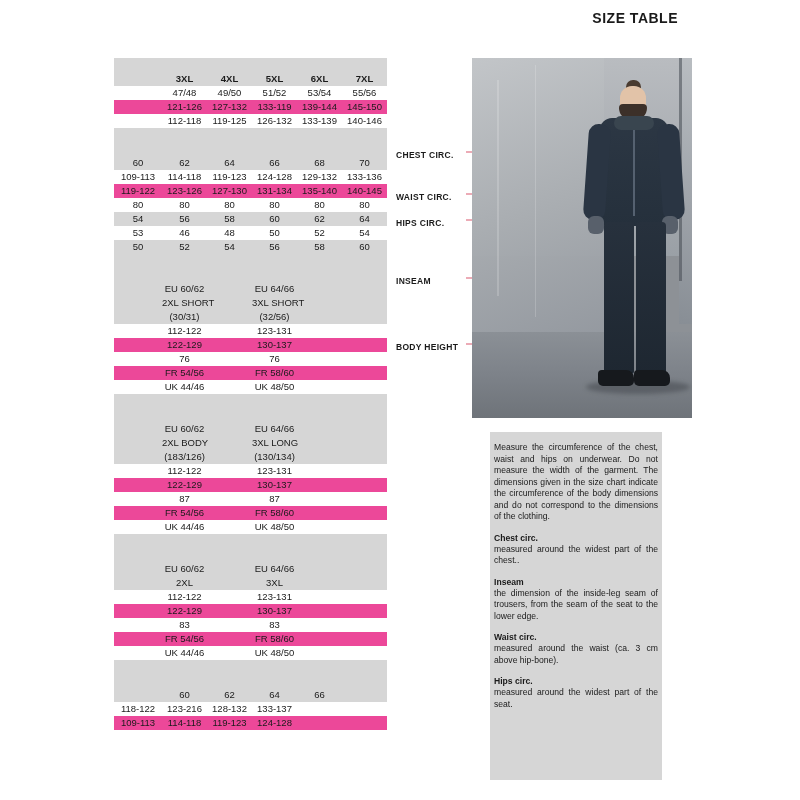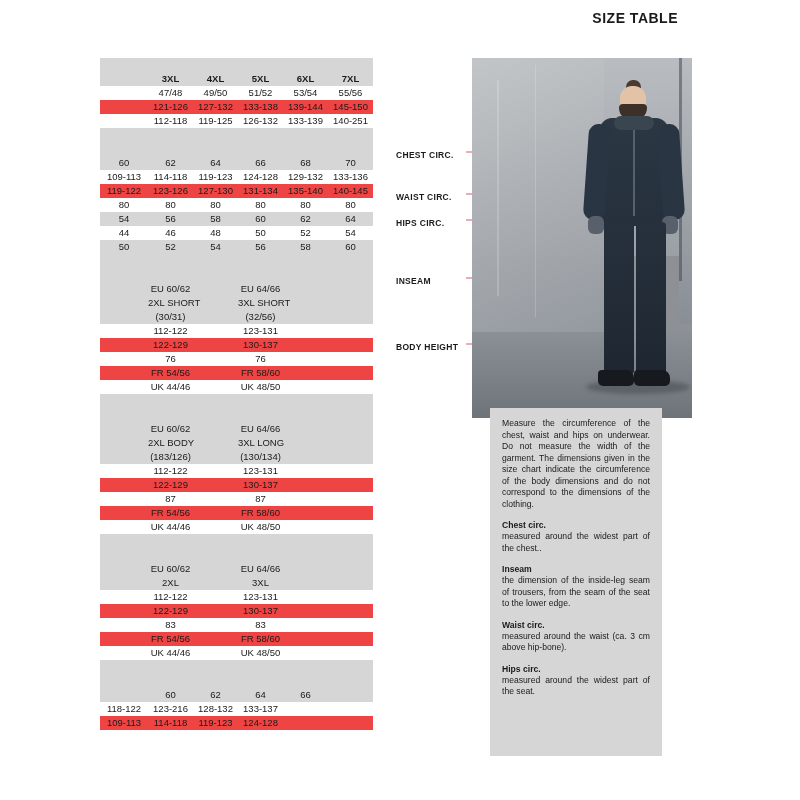--- a/index.html
+++ b/index.html
@@ -21,39 +21,39 @@
     top: 10px; right: 14px;
     font-size: 14px;
     font-weight: bold;
     letter-spacing: 0.5px;
     color: #1a1a1a;
   }
 
   
   .table-wrap {
     position: absolute;
-    left: 100px; top: 58px;
+    left: 114px; top: 58px;
     width: 273px;
   }
   table.size {
     border-collapse: collapse;
     width: 273px;
     table-layout: fixed;
   }
   table.size td {
     height: 14px;
     font-size: 9.5px;
     text-align: center;
     color: #1a1a1a;
     padding: 0;
     line-height: 14px;
     white-space: nowrap;
   }
   .c-grey  { background: #d6d6d6; }
-  .c-lgrey { background: #ef4444; }
+  .c-lgrey { background: #ec4899; }
   .c-white { background: #ffffff; }
   .red  { color: #c8102e; }
   .bold { font-weight: bold; }
   .small { font-size: 8.5px; }
 
   
   .callouts {
     position: absolute;
     left: 396px; top: 58px;
     width: 100px;
@@ -165,25 +165,25 @@
   .fig .shoeR { left:66px; }
   .fig .shadow {
     position:absolute; left:18px; top:302px; width:104px; height:14px;
     background: rgba(40,44,50,.35); border-radius:50%;
     filter: blur(2px);
   }
 
   
   .infobox {
     position: absolute;
-    left: 490px; top: 408px;
+    left: 490px; top: 432px;
     width: 172px;
     height: 348px;
     background: #d6d6d6;
-    padding: 10px 12px;
+    padding: 10px 4px;
   }
   .infobox p {
     margin: 0 0 10px 0;
     font-size: 8.6px;
     line-height: 11.5px;
     color: #1a1a1a;
     text-align: justify;
   }
   .infobox h4 {
     margin: 0 0 1px 0;
@@ -277,31 +277,31 @@
             <td class="c-white">47/48</td>
             <td class="c-white">49/50</td>
             <td class="c-white">51/52</td>
             <td class="c-white">53/54</td>
             <td class="c-white">55/56</td>
           </tr>
           <tr>
             <td class="c-lgrey"></td>
             <td class="c-lgrey">121-126</td>
             <td class="c-lgrey">127-132</td>
-            <td class="c-lgrey">133-138</td>
+            <td class="c-lgrey">133-119</td>
             <td class="c-lgrey">139-144</td>
             <td class="c-lgrey">145-150</td>
           </tr>
           <tr>
             <td class="c-white"></td>
             <td class="c-white">112-118</td>
             <td class="c-white">119-125</td>
             <td class="c-white">126-132</td>
             <td class="c-white">133-139</td>
-            <td class="c-white">140-251</td>
+            <td class="c-white">140-146</td>
           </tr>
           <tr>
             <td class="c-grey"></td>
             <td class="c-grey"></td>
             <td class="c-grey"></td>
             <td class="c-grey"></td>
             <td class="c-grey"></td>
             <td class="c-grey"></td>
           </tr>
           <tr>
@@ -346,21 +346,21 @@
           </tr>
           <tr>
             <td class="c-grey red">54</td>
             <td class="c-grey red">56</td>
             <td class="c-grey red">58</td>
             <td class="c-grey red">60</td>
             <td class="c-grey red">62</td>
             <td class="c-grey red">64</td>
           </tr>
           <tr>
-            <td class="c-white red">44</td>
+            <td class="c-white red">53</td>
             <td class="c-white red">46</td>
             <td class="c-white red">48</td>
             <td class="c-white red">50</td>
             <td class="c-white red">52</td>
             <td class="c-white red">54</td>
           </tr>
           <tr>
             <td class="c-grey red">50</td>
             <td class="c-grey red">52</td>
             <td class="c-grey red">54</td>

